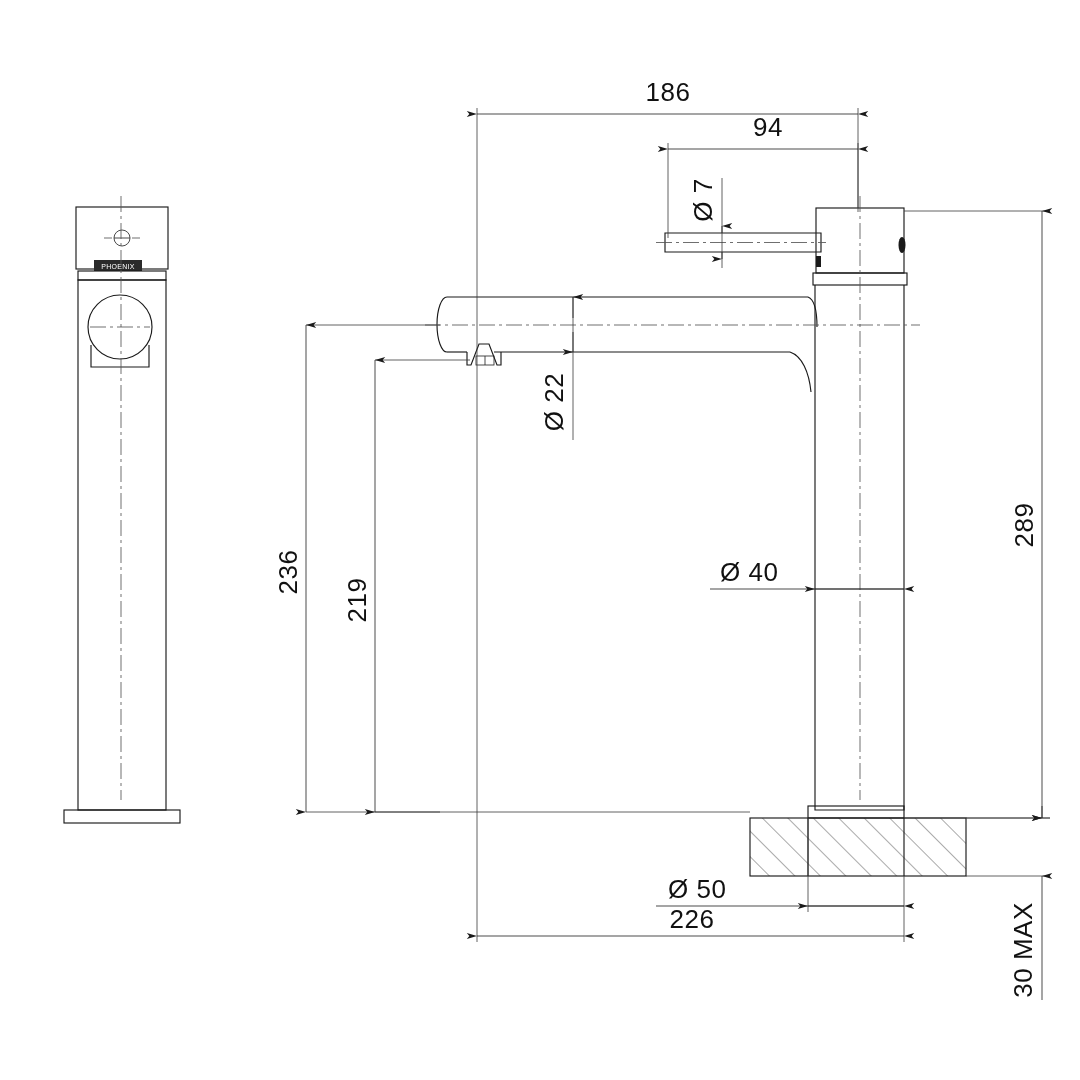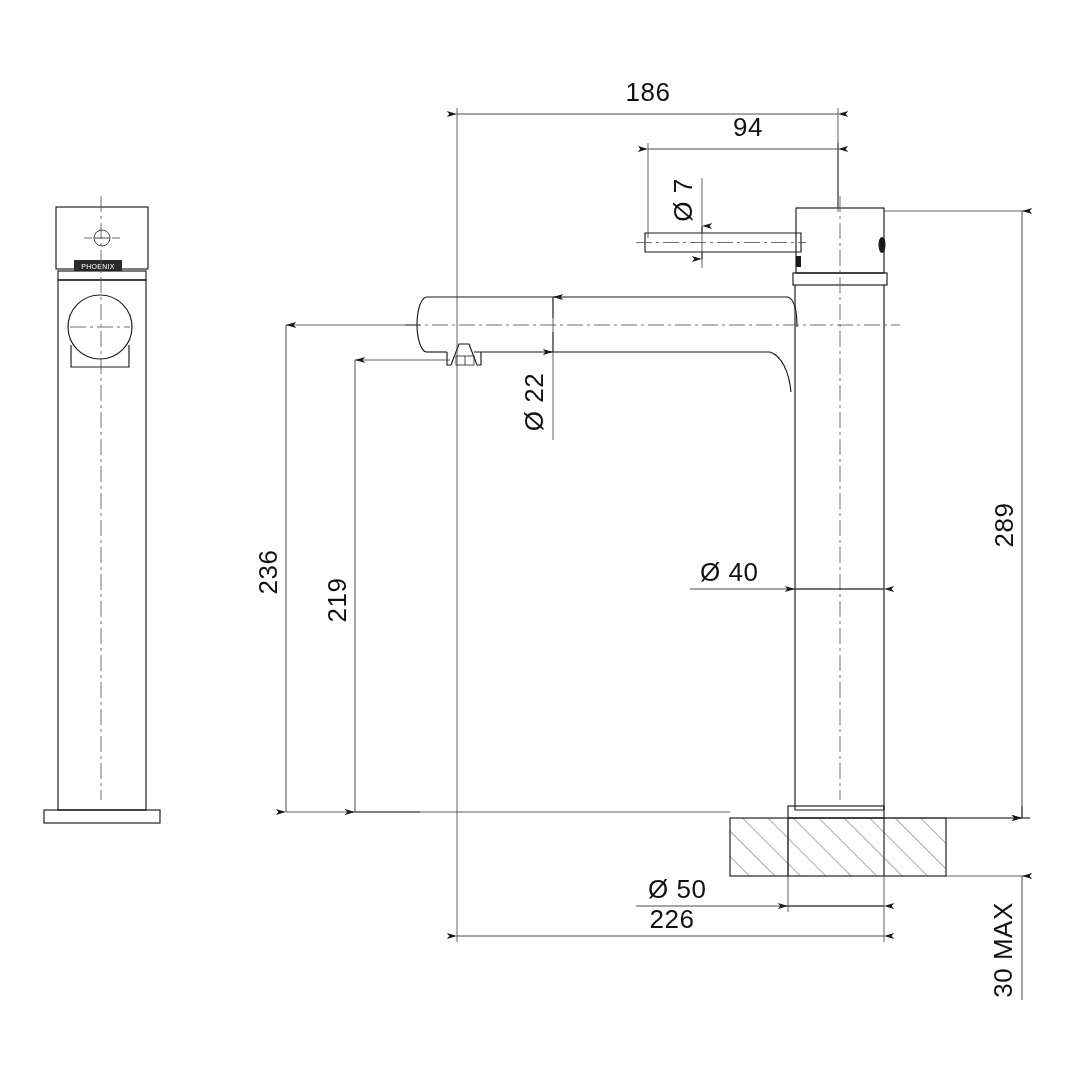--- a/index.html
+++ b/index.html
@@ -1,21 +1,21 @@
 <!DOCTYPE html>
 <html><head>
 <meta charset="utf-8">
 <style>
   html,body{margin:0;padding:0;background:#ffffff;}
   body{
     width:1080px;height:1080px;
     font-family:"Liberation Sans", sans-serif;
     overflow:hidden;
   }
-  #stage{position:relative;width:992px;height:1080px;background:#fde047;}
+  #stage{position:relative;width:992px;height:1080px;background:#fde047;margin-left:20px;}
   svg#drawing{display:block;width:1080px;height:1080px;}
   .ln{stroke:#1a1a1a;stroke-width:1.15;fill:none;stroke-linecap:butt;}
   .ln-thin{stroke:#2b2b2b;stroke-width:0.85;fill:none;}
   .dimline{stroke:#2b2b2b;stroke-width:0.85;fill:none;}
   .extline{stroke:#3a3a3a;stroke-width:0.8;fill:none;}
   .center{stroke:#555;stroke-width:0.85;fill:none;stroke-dasharray:16 4 3 4;}
   .hatch-ln{stroke:#2b2b2b;stroke-width:0.8;}
   .solidfill{fill:#1a1a1a;}
   .dimtext{
     font-family:"Liberation Sans", sans-serif;

